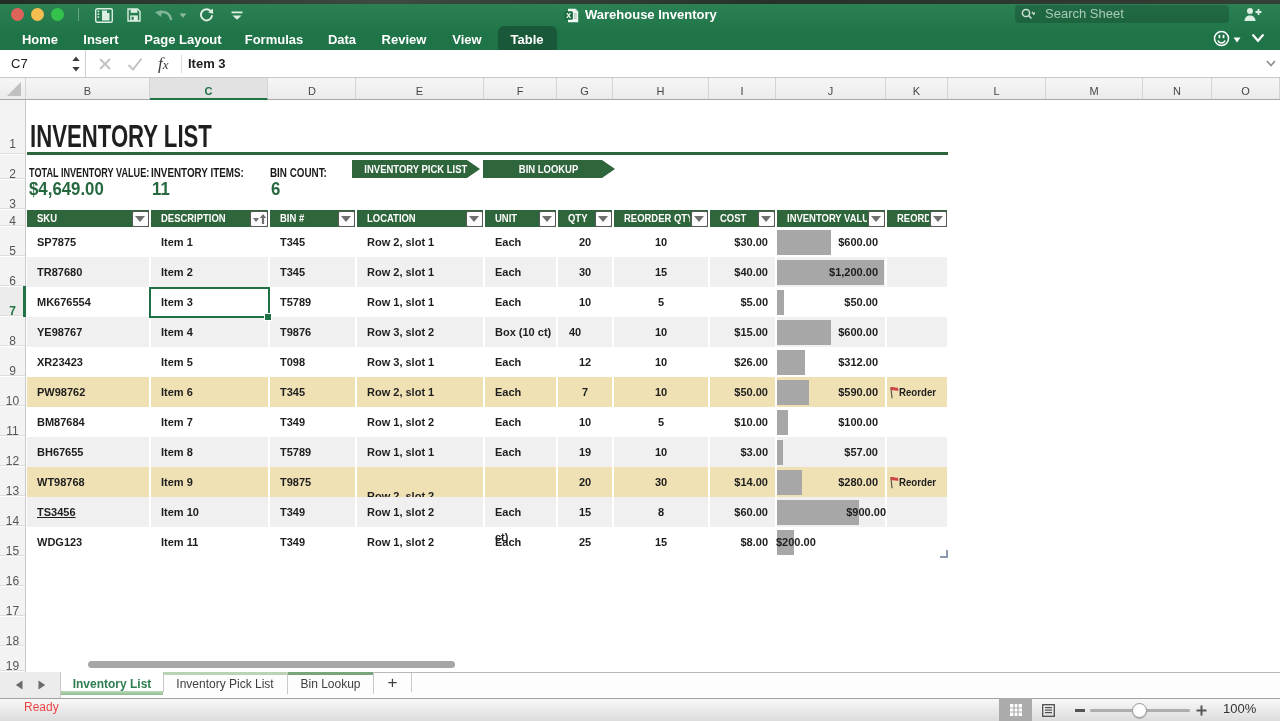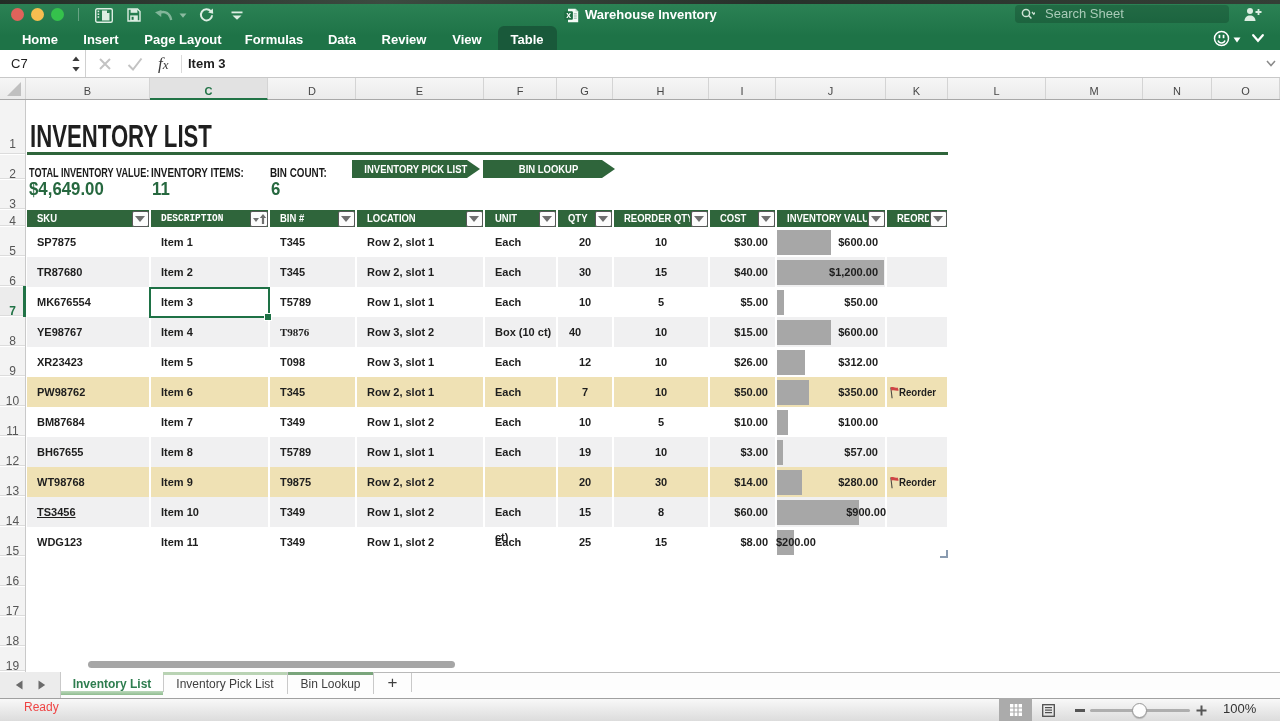--- a/index.html
+++ b/index.html
@@ -208,21 +208,21 @@
 <div class="abs" style="left:483px;top:60px;width:132px;height:18px;background:#2f653b;
  clip-path:polygon(0 0, 119px 0, 132px 50%, 119px 100%, 0 100%);
  color:#fff;font-size:11px;font-weight:bold;text-align:center;line-height:18px;">
  <span style="display:inline-block;transform:scaleX(0.86);transform-origin:50% 50%;">BIN LOOKUP</span></div>
 <div class="abs hcell" style="left:27px;width:122px;top:110px;"></div>
 <div class="abs hcell" style="left:37px;width:94px;top:110px;background:transparent;"><span class="cond" style="display:inline-block;">SKU</span></div>
 <div class="abs fbtn" style="left:132px;">
         <div class="ftri"></div>
       </div>
 <div class="abs hcell" style="left:151px;width:117px;top:110px;"></div>
-<div class="abs hcell" style="left:161px;width:89px;top:110px;background:transparent;font-family:Liberation Mono, monospace;"><span class="cond" style="display:inline-block;">DESCRIPTION</span></div>
+<div class="abs hcell" style="left:161px;width:89px;top:110px;background:transparent;"><span class="cond" style="display:inline-block;">DESCRIPTION</span></div>
 <div class="abs fbtn" style="left:250px;width:16px;">
 <div style="position:absolute;left:2px;top:6px;width:0;height:0;border-left:3.5px solid transparent;border-right:3.5px solid transparent;border-top:4.5px solid #6f6f6f;"></div>
 <svg style="position:absolute;left:8px;top:1px;" width="8" height="12" viewBox="0 0 8 12">
           <path d="M4 1 L7.2 5 H5.1 V11 H2.9 V5 H0.8 z" fill="#6f6f6f"></path>
         </svg>
       </div>
 <div class="abs hcell" style="left:270px;width:85px;top:110px;"></div>
 <div class="abs hcell" style="left:280px;width:57px;top:110px;background:transparent;"><span class="cond" style="display:inline-block;">BIN #</span></div>
 <div class="abs fbtn" style="left:338px;">
         <div class="ftri"></div>
@@ -307,21 +307,21 @@
 <div class="abs" style="left:270px;top:217px;width:85px;height:30px;background:#f0f0f1;"></div>
 <div class="abs" style="left:357px;top:217px;width:126px;height:30px;background:#f0f0f1;"></div>
 <div class="abs" style="left:485px;top:217px;width:71px;height:30px;background:#f0f0f1;"></div>
 <div class="abs" style="left:558px;top:217px;width:54px;height:30px;background:#f0f0f1;"></div>
 <div class="abs" style="left:614px;top:217px;width:94px;height:30px;background:#f0f0f1;"></div>
 <div class="abs" style="left:710px;top:217px;width:65px;height:30px;background:#f0f0f1;"></div>
 <div class="abs" style="left:777px;top:217px;width:108px;height:30px;background:#f0f0f1;"></div>
 <div class="abs" style="left:887px;top:217px;width:60px;height:30px;background:#f0f0f1;"></div>
 <div class="abs" style="left:777px;top:220px;width:54px;height:25px;background:#a7a7a7;"></div>
 <div class="abs dcell" style="left:37px;top:217px;height:30px;line-height:30px;">YE98767</div>
-<div class="abs dcell" style="left:280px;top:217px;height:41px;line-height:30px;font-family:Liberation Serif, serif;">T9876</div>
+<div class="abs dcell" style="left:280px;top:217px;height:41px;line-height:30px;">T9876</div>
 <div class="abs dcell" style="left:367px;top:217px;height:30px;line-height:30px;">Row 3, slot 2</div>
 <div class="abs dcell" style="left:495px;top:217px;height:30px;line-height:30px;">Box (10 ct)</div>
 <div class="abs dcell" style="left:161px;top:217px;height:30px;line-height:30px;">Item 4</div>
 <div class="abs dcell" style="left:557px;width:36px;top:217px;height:30px;line-height:30px;text-align:center;">40</div>
 <div class="abs dcell" style="left:613px;width:96px;top:217px;height:30px;line-height:30px;text-align:center;">10</div>
 <div class="abs dcell" style="left:709px;width:59px;top:217px;height:30px;line-height:30px;text-align:right;">$15.00</div>
 <div class="abs dcell" style="left:776px;width:102px;top:217px;height:30px;line-height:30px;text-align:right;">$600.00</div>
 <div class="abs" style="left:777px;top:250px;width:28px;height:25px;background:#a7a7a7;"></div>
 <div class="abs dcell" style="left:37px;top:247px;height:30px;line-height:30px;">XR23423</div>
 <div class="abs dcell" style="left:280px;top:247px;height:30px;line-height:30px;">T098</div>
@@ -344,21 +344,21 @@
 <div class="abs" style="left:887px;top:277px;width:60px;height:30px;background:#efe1b4;"></div>
 <div class="abs" style="left:777px;top:280px;width:32px;height:25px;background:#a7a7a7;"></div>
 <div class="abs dcell" style="left:37px;top:277px;height:30px;line-height:30px;">PW98762</div>
 <div class="abs dcell" style="left:280px;top:277px;height:30px;line-height:30px;">T345</div>
 <div class="abs dcell" style="left:367px;top:277px;height:30px;line-height:30px;">Row 2, slot 1</div>
 <div class="abs dcell" style="left:495px;top:277px;height:30px;line-height:30px;">Each</div>
 <div class="abs dcell" style="left:161px;top:277px;height:30px;line-height:30px;">Item 6</div>
 <div class="abs dcell" style="left:557px;width:56px;top:277px;height:30px;line-height:30px;text-align:center;">7</div>
 <div class="abs dcell" style="left:613px;width:96px;top:277px;height:30px;line-height:30px;text-align:center;">10</div>
 <div class="abs dcell" style="left:709px;width:59px;top:277px;height:30px;line-height:30px;text-align:right;">$50.00</div>
-<div class="abs dcell" style="left:776px;width:102px;top:277px;height:30px;line-height:30px;text-align:right;">$350.00</div>
+<div class="abs dcell" style="left:776px;width:102px;top:277px;height:30px;line-height:30px;text-align:right;">$590.00</div>
 <div class="abs" style="left:889px;top:286px;">
         <svg width="11" height="13" viewBox="0 0 11 13">
 <path d="M1.8 1.5 L3.1 12.3" stroke="#4a4a42" stroke-width="1.1"></path>
 <path d="M1.6 1.6 C3.6 0.1 5.6 2.6 8.6 1.6 L9.7 4.4 C7.3 5.6 5.3 3.2 2.4 4.7 z" fill="#cf4445"></path>
         </svg>
       </div>
 <div class="abs dcell" style="left:899px;top:277px;height:30px;line-height:30px;transform:scaleX(0.88);transform-origin:0 50%;">Reorder</div>
 <div class="abs" style="left:777px;top:310px;width:11px;height:25px;background:#a7a7a7;"></div>
 <div class="abs dcell" style="left:37px;top:307px;height:30px;line-height:30px;">BM87684</div>
 <div class="abs dcell" style="left:280px;top:307px;height:30px;line-height:30px;">T349</div>
@@ -395,21 +395,21 @@
 <div class="abs" style="left:357px;top:367px;width:126px;height:30px;background:#efe1b4;"></div>
 <div class="abs" style="left:485px;top:367px;width:71px;height:30px;background:#efe1b4;"></div>
 <div class="abs" style="left:558px;top:367px;width:54px;height:30px;background:#efe1b4;"></div>
 <div class="abs" style="left:614px;top:367px;width:94px;height:30px;background:#efe1b4;"></div>
 <div class="abs" style="left:710px;top:367px;width:65px;height:30px;background:#efe1b4;"></div>
 <div class="abs" style="left:777px;top:367px;width:108px;height:30px;background:#efe1b4;"></div>
 <div class="abs" style="left:887px;top:367px;width:60px;height:30px;background:#efe1b4;"></div>
 <div class="abs" style="left:777px;top:370px;width:25px;height:25px;background:#a7a7a7;"></div>
 <div class="abs dcell" style="left:37px;top:367px;height:30px;line-height:30px;">WT98768</div>
 <div class="abs dcell" style="left:280px;top:367px;height:30px;line-height:30px;">T9875</div>
-<div class="abs dcell" style="left:367px;top:367px;height:28px;line-height:30px;">Row 2, slot 2</div>
+<div class="abs dcell" style="left:367px;top:381px;height:28px;line-height:30px;">Row 2, slot 2</div>
 <div class="abs dcell" style="left:495px;top:372px;line-height:22px;margin-top:32px;">Package (5<br>ct)</div>
 <div class="abs dcell" style="left:161px;top:367px;height:30px;line-height:30px;">Item 9</div>
 <div class="abs dcell" style="left:557px;width:56px;top:367px;height:30px;line-height:30px;text-align:center;">20</div>
 <div class="abs dcell" style="left:613px;width:96px;top:367px;height:30px;line-height:30px;text-align:center;">30</div>
 <div class="abs dcell" style="left:709px;width:59px;top:367px;height:38px;line-height:30px;text-align:right;">$14.00</div>
 <div class="abs dcell" style="left:776px;width:102px;top:367px;height:30px;line-height:30px;text-align:right;">$280.00</div>
 <div class="abs" style="left:889px;top:376px;">
         <svg width="11" height="13" viewBox="0 0 11 13">
 <path d="M1.8 1.5 L3.1 12.3" stroke="#4a4a42" stroke-width="1.1"></path>
 <path d="M1.6 1.6 C3.6 0.1 5.6 2.6 8.6 1.6 L9.7 4.4 C7.3 5.6 5.3 3.2 2.4 4.7 z" fill="#cf4445"></path>

